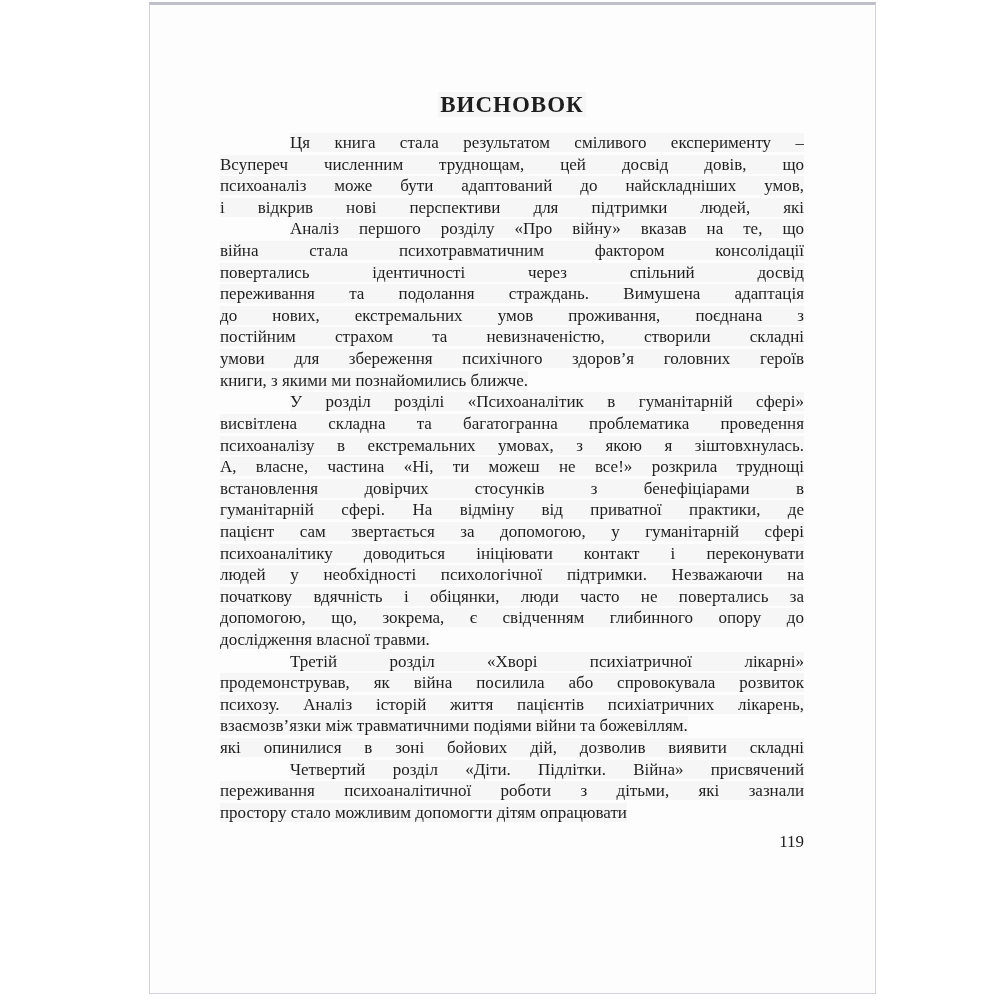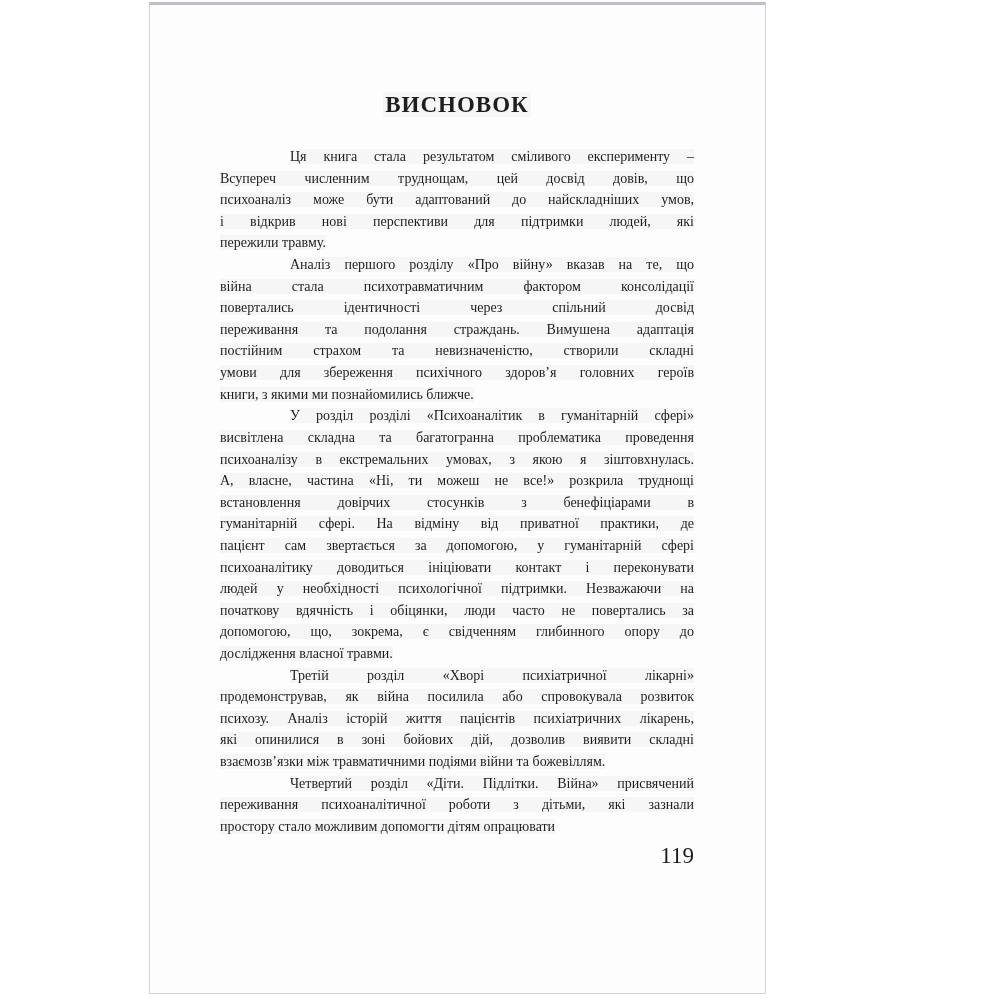--- a/index.html
+++ b/index.html
@@ -8,76 +8,76 @@
     --border:#d2d2d8;
     --border-top:#bfbfc7;
     --band:rgba(128,128,128,0.06);
   }
   *{margin:0;padding:0;box-sizing:border-box;}
   html,body{width:1000px;height:1000px;background:#ffffff;overflow:hidden;}
   body{font-family:"Liberation Serif","DejaVu Serif",serif;color:var(--ink);}
   .page{
     position:absolute;
     left:149px; top:2px;
-    width:617px; height:992px;
+    width:727px; height:992px;
     background:var(--page-bg);
     border:1px solid var(--border);
     border-top:3px solid var(--border-top);
     padding:0 71px 0 70px;
   }
   .title{
     margin-top:88px;
     text-align:center;
     font-size:23px;
     font-weight:bold;
     line-height:24px;
     letter-spacing:1px;
     color:var(--ink);
   }
   .title span{background:var(--band);padding:0 2px;}
   .body{
-    margin-top:29px;
-    font-size:14px;
+    margin-top:15px;
+    font-size:17px;
     line-height:21.62px;
   }
   .line{
     text-align:justify;
     text-align-last:justify;
     text-justify:inter-word;
     height:21.62px;
     overflow:hidden;
   }
   .line.first{text-indent:70px;}
   .line.last{text-align-last:left;}
   .line span{background:var(--band);}
   .pagenum{
     margin-top:8px;
     text-align:right;
-    font-size:23px;
+    font-size:17px;
     line-height:20px;
   }
 </style>
 </head>
 <body>
 
 <div class="page">
   <h1 class="title"><span>ВИСНОВОК</span></h1>
   <div class="body" id="body-text">
       <div>
         <div class="line first"><span>Ця книга стала результатом сміливого експерименту –</span></div>
         <div class="line"><span>Всупереч численним труднощам, цей досвід довів, що</span></div>
         <div class="line"><span>психоаналіз може бути адаптований до найскладніших умов,</span></div>
         <div class="line"><span>і відкрив нові перспективи для підтримки людей, які</span></div>
-        <div class="line last"><span>пережили травму.</span></div>
       </div>
       <div>
         <div class="line first"><span>Аналіз першого розділу «Про війну» вказав на те, що</span></div>
         <div class="line"><span>війна стала психотравматичним фактором консолідації</span></div>
         <div class="line"><span>повертались ідентичності через спільний досвід</span></div>
         <div class="line"><span>переживання та подолання страждань. Вимушена адаптація</span></div>
+        <div class="line"><span>до нових, екстремальних умов проживання, поєднана з</span></div>
         <div class="line"><span>постійним страхом та невизначеністю, створили складні</span></div>
         <div class="line"><span>умови для збереження психічного здоров’я головних героїв</span></div>
         <div class="line last"><span>книги, з якими ми познайомились ближче.</span></div>
       </div>
       <div>
         <div class="line first"><span>У розділ розділі «Психоаналітик в гуманітарній сфері»</span></div>
         <div class="line"><span>висвітлена складна та багатогранна проблематика проведення</span></div>
         <div class="line"><span>психоаналізу в екстремальних умовах, з якою я зіштовхнулась.</span></div>
         <div class="line"><span>А, власне, частина «Ні, ти можеш не все!»  розкрила труднощі</span></div>
         <div class="line"><span>встановлення довірчих стосунків з бенефіціарами в</span></div>
@@ -86,22 +86,22 @@
         <div class="line"><span>психоаналітику доводиться ініціювати контакт і переконувати</span></div>
         <div class="line"><span>людей у необхідності психологічної підтримки. Незважаючи на</span></div>
         <div class="line"><span>початкову вдячність і обіцянки, люди часто не повертались за</span></div>
         <div class="line"><span>допомогою, що, зокрема, є свідченням глибинного опору до</span></div>
         <div class="line last"><span>дослідження власної травми.</span></div>
       </div>
       <div>
         <div class="line first"><span>Третій розділ «Хворі психіатричної лікарні»</span></div>
         <div class="line"><span>продемонстрував, як війна посилила або спровокувала розвиток</span></div>
         <div class="line"><span>психозу. Аналіз історій життя пацієнтів психіатричних лікарень,</span></div>
+        <div class="line last"><span>взаємозв’язки між травматичними подіями війни та божевіллям.</span></div>
         <div class="line"><span>які опинилися в зоні бойових дій, дозволив виявити складні</span></div>
-        <div class="line last"><span>взаємозв’язки між травматичними подіями війни та божевіллям.</span></div>
       </div>
       <div>
         <div class="line first"><span>Четвертий розділ «Діти. Підлітки. Війна» присвячений</span></div>
         <div class="line"><span>переживання психоаналітичної роботи з дітьми, які зазнали</span></div>
         <div class="line last"><span>простору стало можливим допомогти дітям опрацювати</span></div>
       </div>
     </div>
   <div class="pagenum">119</div>
 </div>
 

